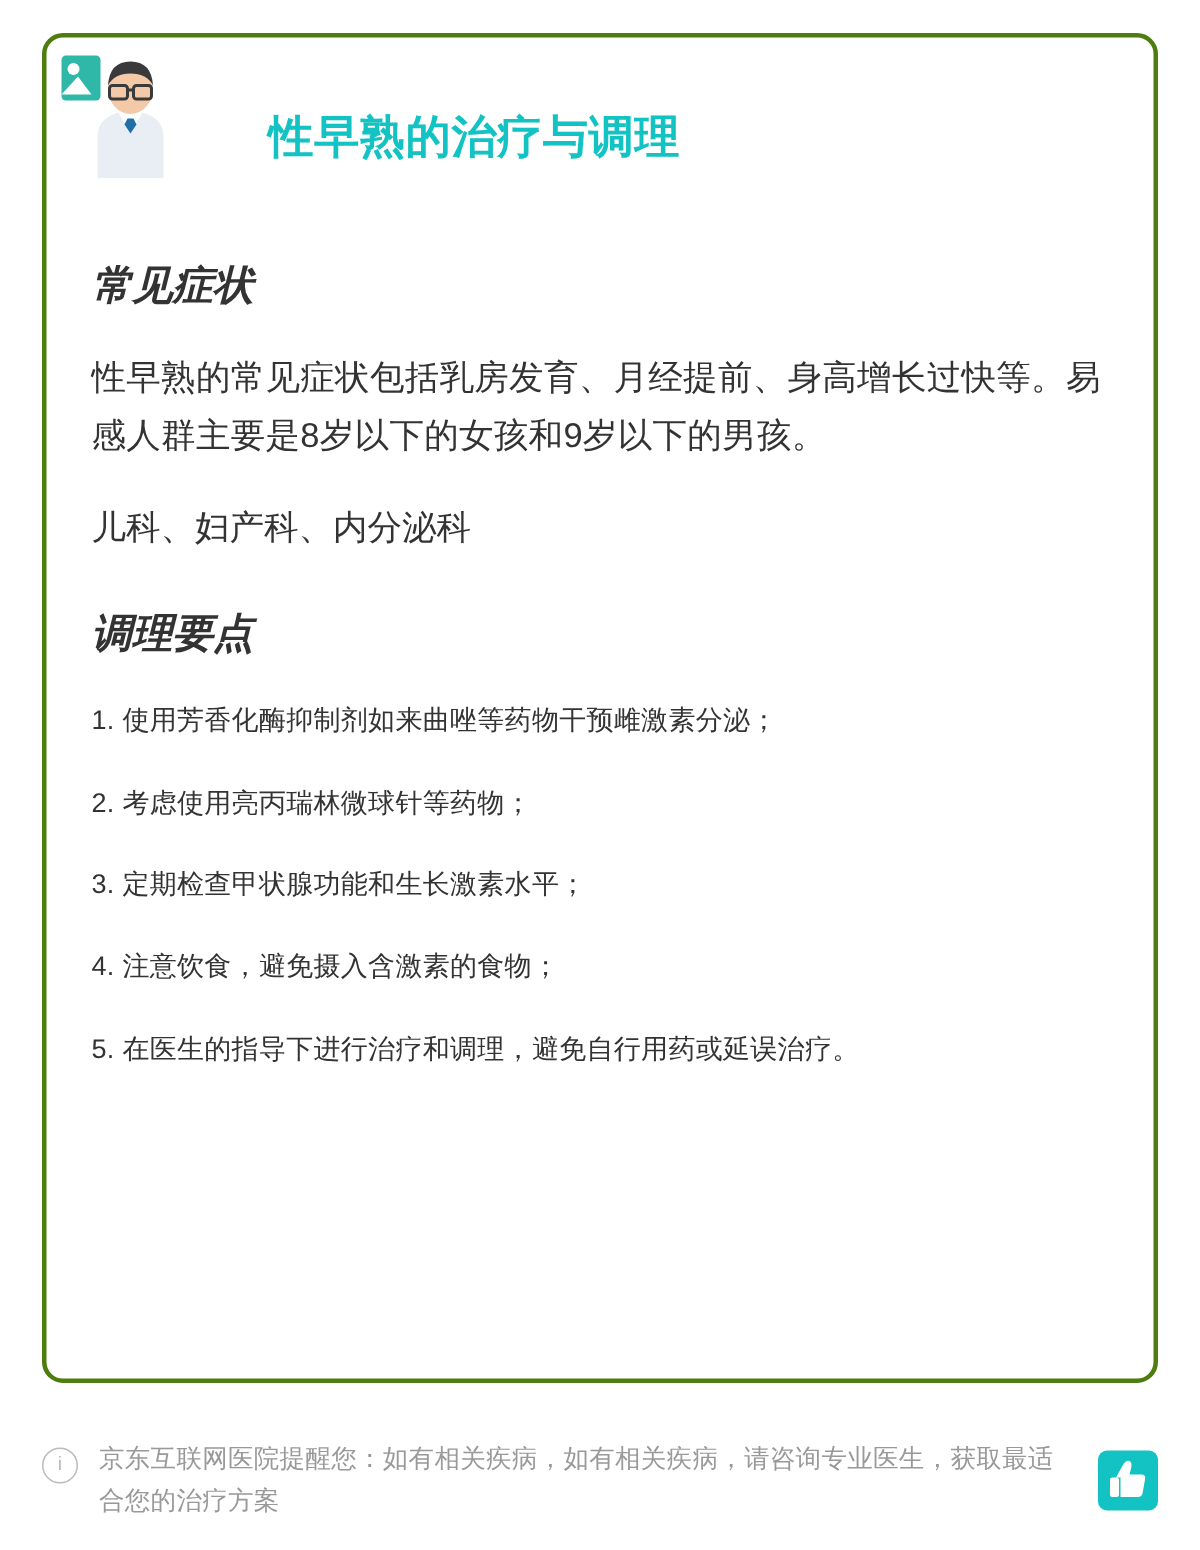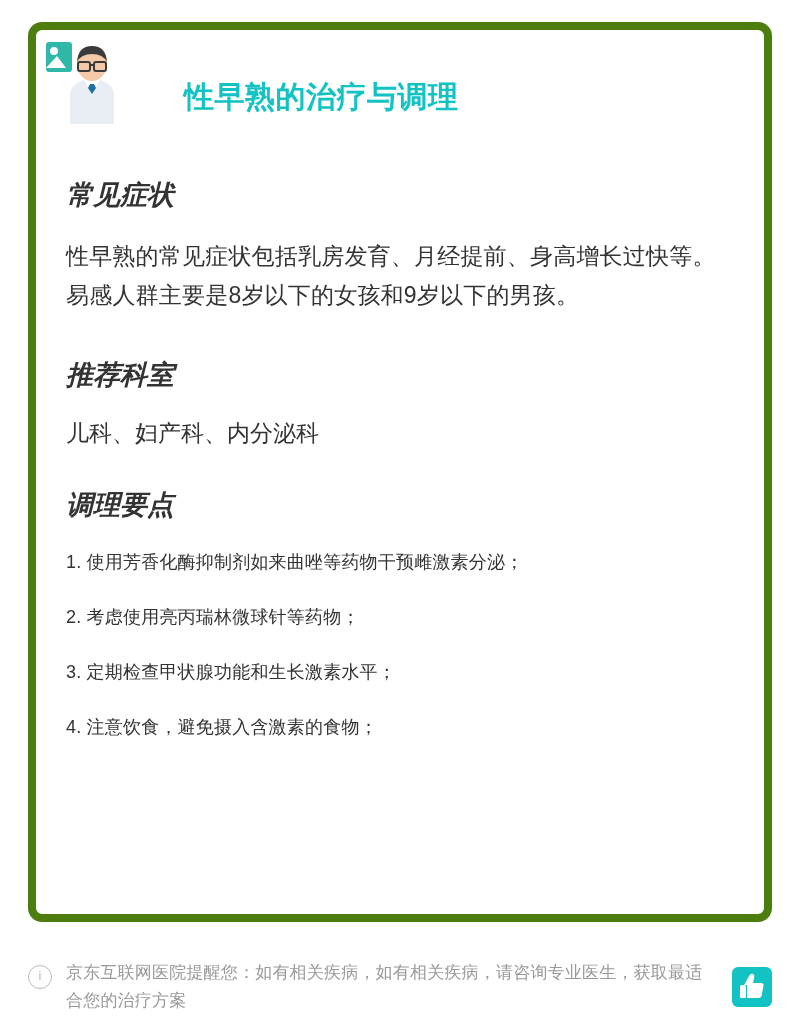--- a/index.html
+++ b/index.html
@@ -15,21 +15,21 @@
   }
   .page {
     position: relative;
     width: 800px;
     height: 1033px;
     box-sizing: border-box;
     padding: 22px 28px 0 28px;
   }
   .card {
     position: relative;
-    border: 8px solid #4d7c0f;
+    border: 3px solid #4d7c0f;
     border-radius: 14px;
     background: #ffffff;
     padding: 26px 30px 34px 30px;
     box-sizing: border-box;
     width: 744px;
     min-height: 900px;
   }
   .avatar {
     position: absolute;
     left: 8px;
@@ -140,28 +140,28 @@
         <rect x="50" y="24" width="12" height="9" rx="2" fill="none" stroke="#3a3a3a" stroke-width="2"></rect>
         <line x1="46" y1="27" x2="50" y2="27" stroke="#3a3a3a" stroke-width="2"></line>
       </svg>
     </div>
 
     <h1 class="title">性早熟的治疗与调理</h1>
 
     <h2 class="section-title sec-symptoms">常见症状</h2>
     <p class="body-text">性早熟的常见症状包括乳房发育、月经提前、身高增长过快等。易感人群主要是8岁以下的女孩和9岁以下的男孩。</p>
 
-    <h2 class="section-title sec-dept">推荐科室</h2>
     <p class="dept-text">儿科、妇产科、内分泌科</p>
 
     <h2 class="section-title sec-tips">调理要点</h2>
     <p class="tip">1. 使用芳香化酶抑制剂如来曲唑等药物干预雌激素分泌；</p>
     <p class="tip">2. 考虑使用亮丙瑞林微球针等药物；</p>
     <p class="tip">3. 定期检查甲状腺功能和生长激素水平；</p>
     <p class="tip">4. 注意饮食，避免摄入含激素的食物；</p>
+    <p class="tip">5. 在医生的指导下进行治疗和调理，避免自行用药或延误治疗。</p>
   </div>
 
   <div class="footer">
     <div class="footer-icon">i</div>
     <div class="footer-text">京东互联网医院提醒您：如有相关疾病，如有相关疾病，请咨询专业医生，获取最适合您的治疗方案</div>
     <div class="thumb">
       <svg width="40" height="40" viewBox="0 0 40 40" aria-hidden="true">
         <path d="M12 18 L17 9 Q19 6 21 7 Q23 8 22 12 L21 16 L29 16 Q32 16 31.4 19 L29.8 28 Q29.4 31 26.5 31 L15 31 L15 18 Z" fill="#ffffff"></path>
         <rect x="8" y="18" width="6" height="13" rx="1.5" fill="#ffffff"></rect>
       </svg>

